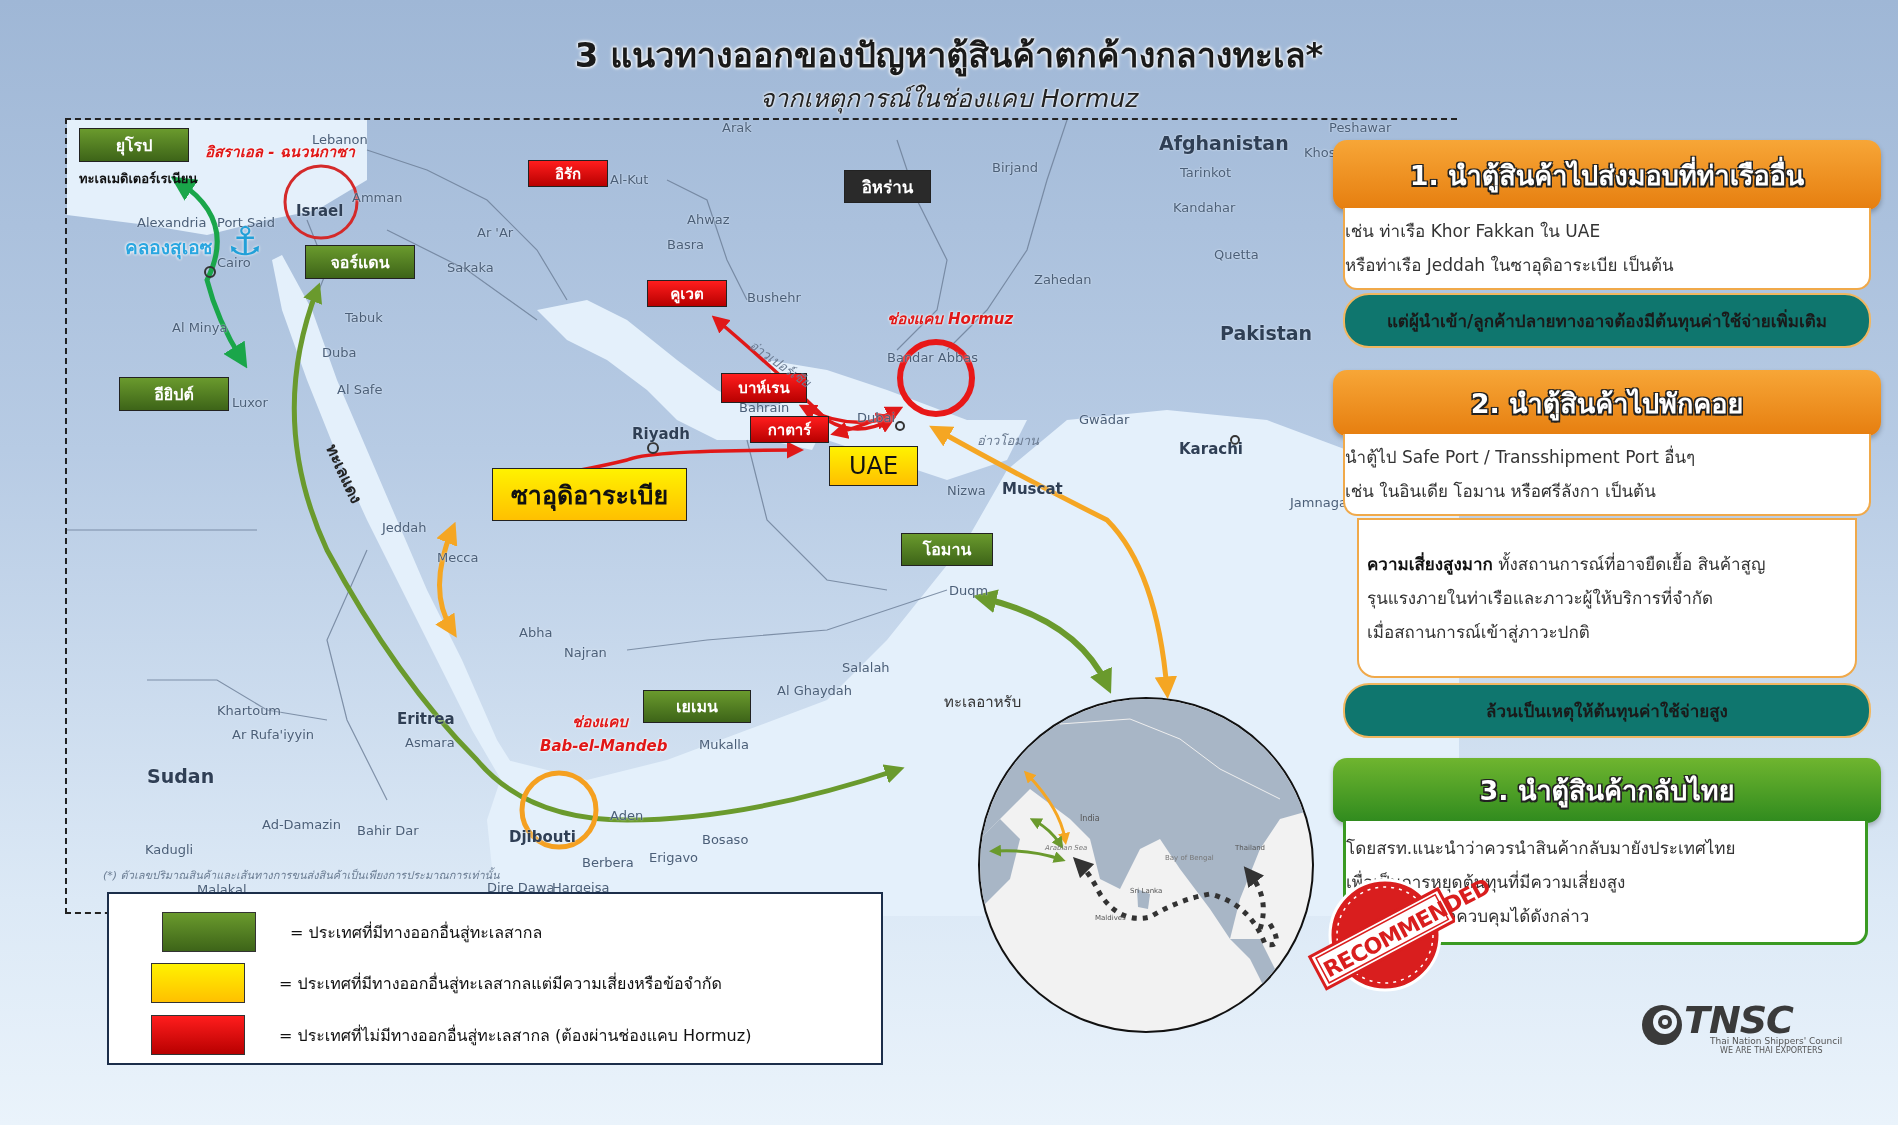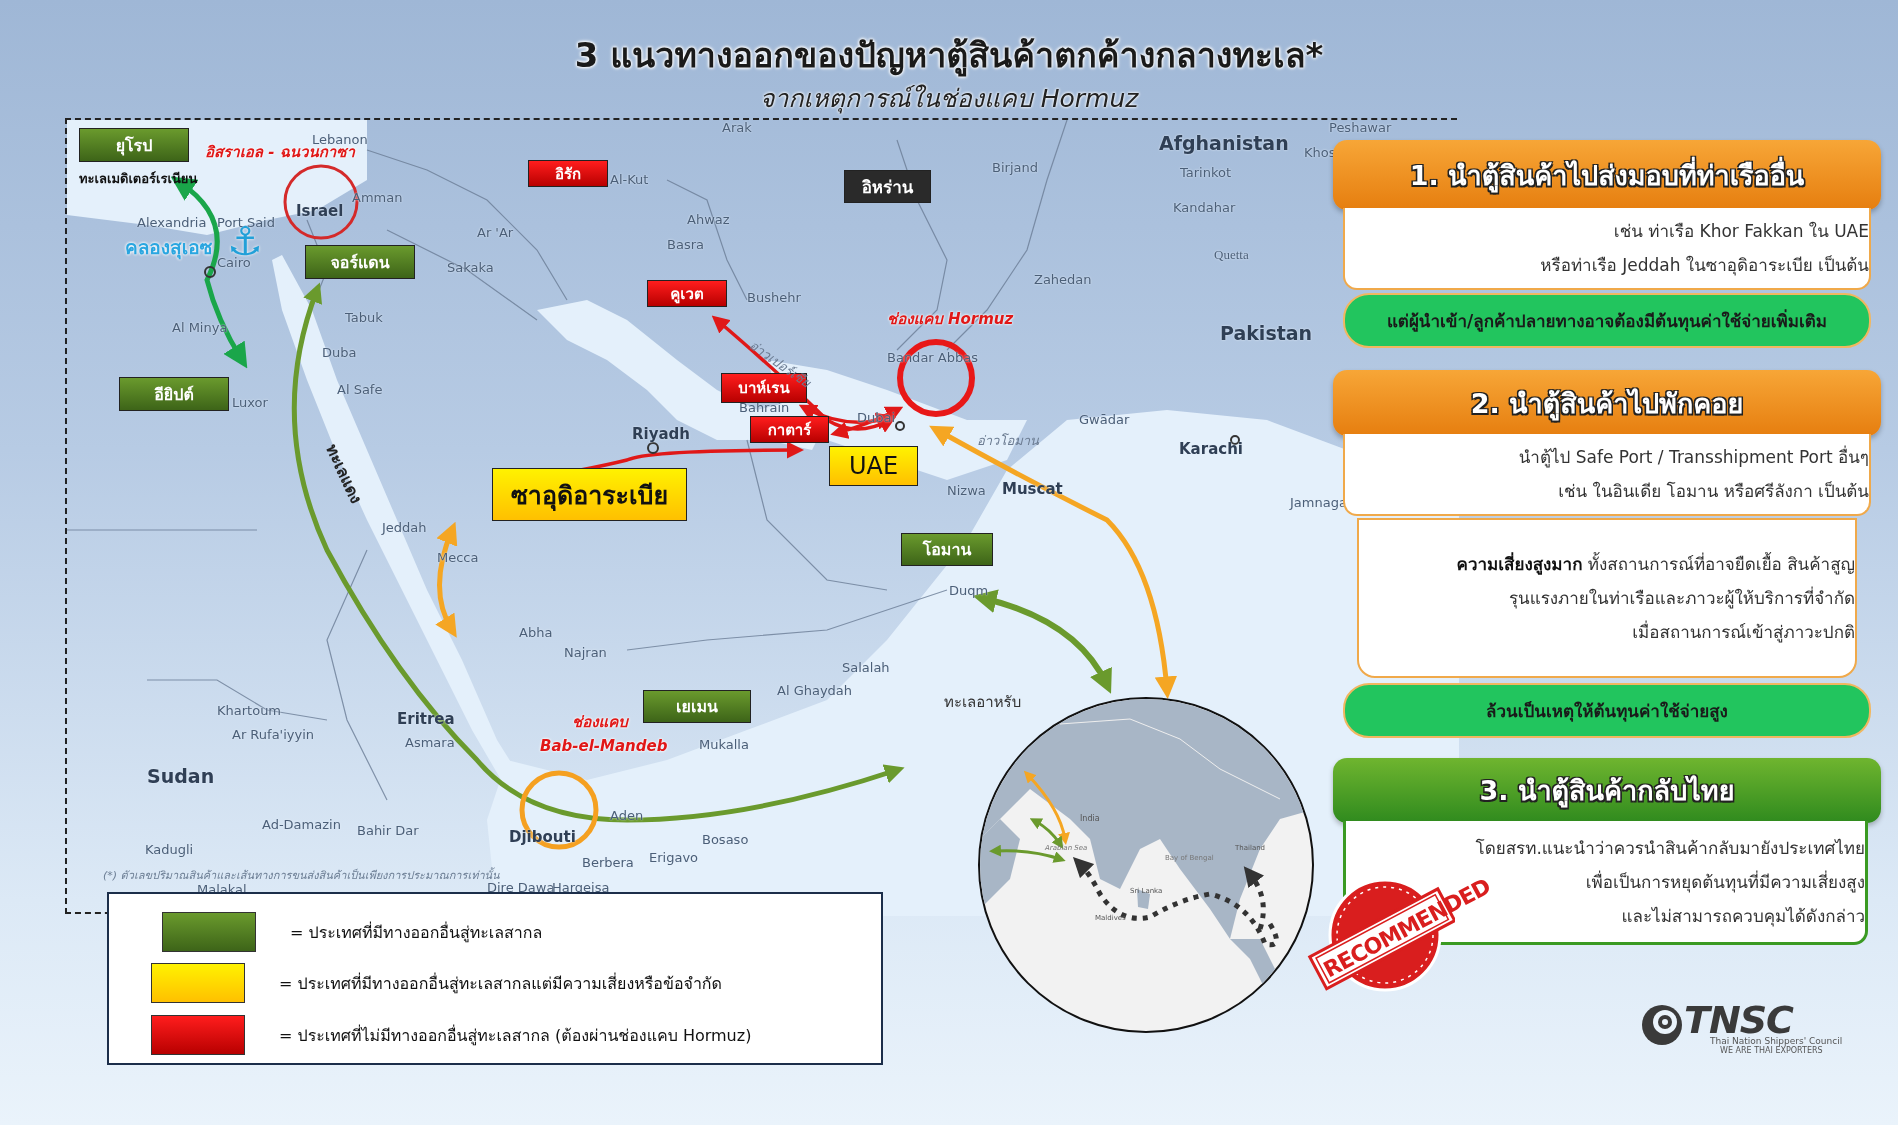--- a/index.html
+++ b/index.html
@@ -74,28 +74,28 @@
     display: flex; align-items: center; justify-content: center;
     font-size: 27px; font-weight: bold; color: #fff;
     text-shadow: -1.5px -1.5px 0 #222, 1.5px -1.5px 0 #222, -1.5px 1.5px 0 #222, 1.5px 1.5px 0 #222;
     box-shadow: 0 3px 5px rgba(0,0,0,0.25);
   }
   .panel-head.orange { background: linear-gradient(180deg, #f7a637 0%, #e67e0f 100%); }
   .panel-head.green { background: linear-gradient(180deg, #6fb52f 0%, #2f8a1e 100%); }
 
   .panel-body {
     position: absolute; background: #fff; border-radius: 0 0 14px 14px;
-    display: flex; flex-direction: column; align-items: flex-end; justify-content: center;
+    display: flex; flex-direction: column; align-items: flex-start; justify-content: center;
     font-size: 17px; color: #333; text-align: center; line-height: 34px;
   }
   .panel-body.orange { border: 2px solid #f0a94a; border-top: none; }
   .panel-body.green { border: 3px solid #3a9a22; border-top: none; }
   .panel-note {
     position: absolute; left: 1343px; width: 528px; border-radius: 26px;
-    background: #22c55e; border: 2px solid #f1b760;
+    background: #0f766e; border: 2px solid #f1b760;
     display: flex; align-items: center; justify-content: center;
     font-size: 17px; font-weight: bold; color: #1a1a1a;
   }
   .bold-inline { font-weight: bold; color: #111; }
 
   
   .globe {
     position: absolute; left: 978px; top: 697px; width: 336px; height: 336px; border-radius: 50%;
     border: 2px solid #111; background: #f2f2f2; overflow: hidden;
   }
@@ -225,21 +225,21 @@
   <div class="place big" style="left:80px; top:645px;">Sudan</div>
   <div class="place" style="left:150px; top:583px;">Khartoum</div>
   <div class="place" style="left:165px; top:607px;">Ar Rufa'iyyin</div>
   <div class="place" style="left:195px; top:697px;">Ad-Damazin</div>
   <div class="place" style="left:290px; top:703px;">Bahir Dar</div>
   <div class="place" style="left:78px; top:722px;">Kadugli</div>
   <div class="place" style="left:130px; top:762px;">Malakal</div>
   <div class="place big" style="left:1092px; top:12px;">Afghanistan</div>
   <div class="place" style="left:1113px; top:45px;">Tarinkot</div>
   <div class="place" style="left:1106px; top:80px;">Kandahar</div>
-  <div class="place" style="left:1147px; top:127px;font-family:Liberation Serif, serif;">Quetta</div>
+  <div class="place" style="left:1147px; top:127px;">Quetta</div>
   <div class="place" style="left:967px; top:152px;">Zahedan</div>
   <div class="place big" style="left:1153px; top:202px;">Pakistan</div>
   <div class="place" style="left:1012px; top:292px;">Gwādar</div>
   <div class="place dark" style="left:1112px; top:320px;">Karachi</div>
   <div class="place" style="left:1237px; top:25px;">Khost</div>
   <div class="place" style="left:1262px; top:0px;">Peshawar</div>
   <div class="place" style="left:1223px; top:375px;">Jamnagar</div>
   <div class="place dark" style="left:935px; top:360px;">Muscat</div>
   <div class="place" style="left:880px; top:363px;">Nizwa</div>
   <div class="place" style="left:882px; top:463px;">Duqm</div>

